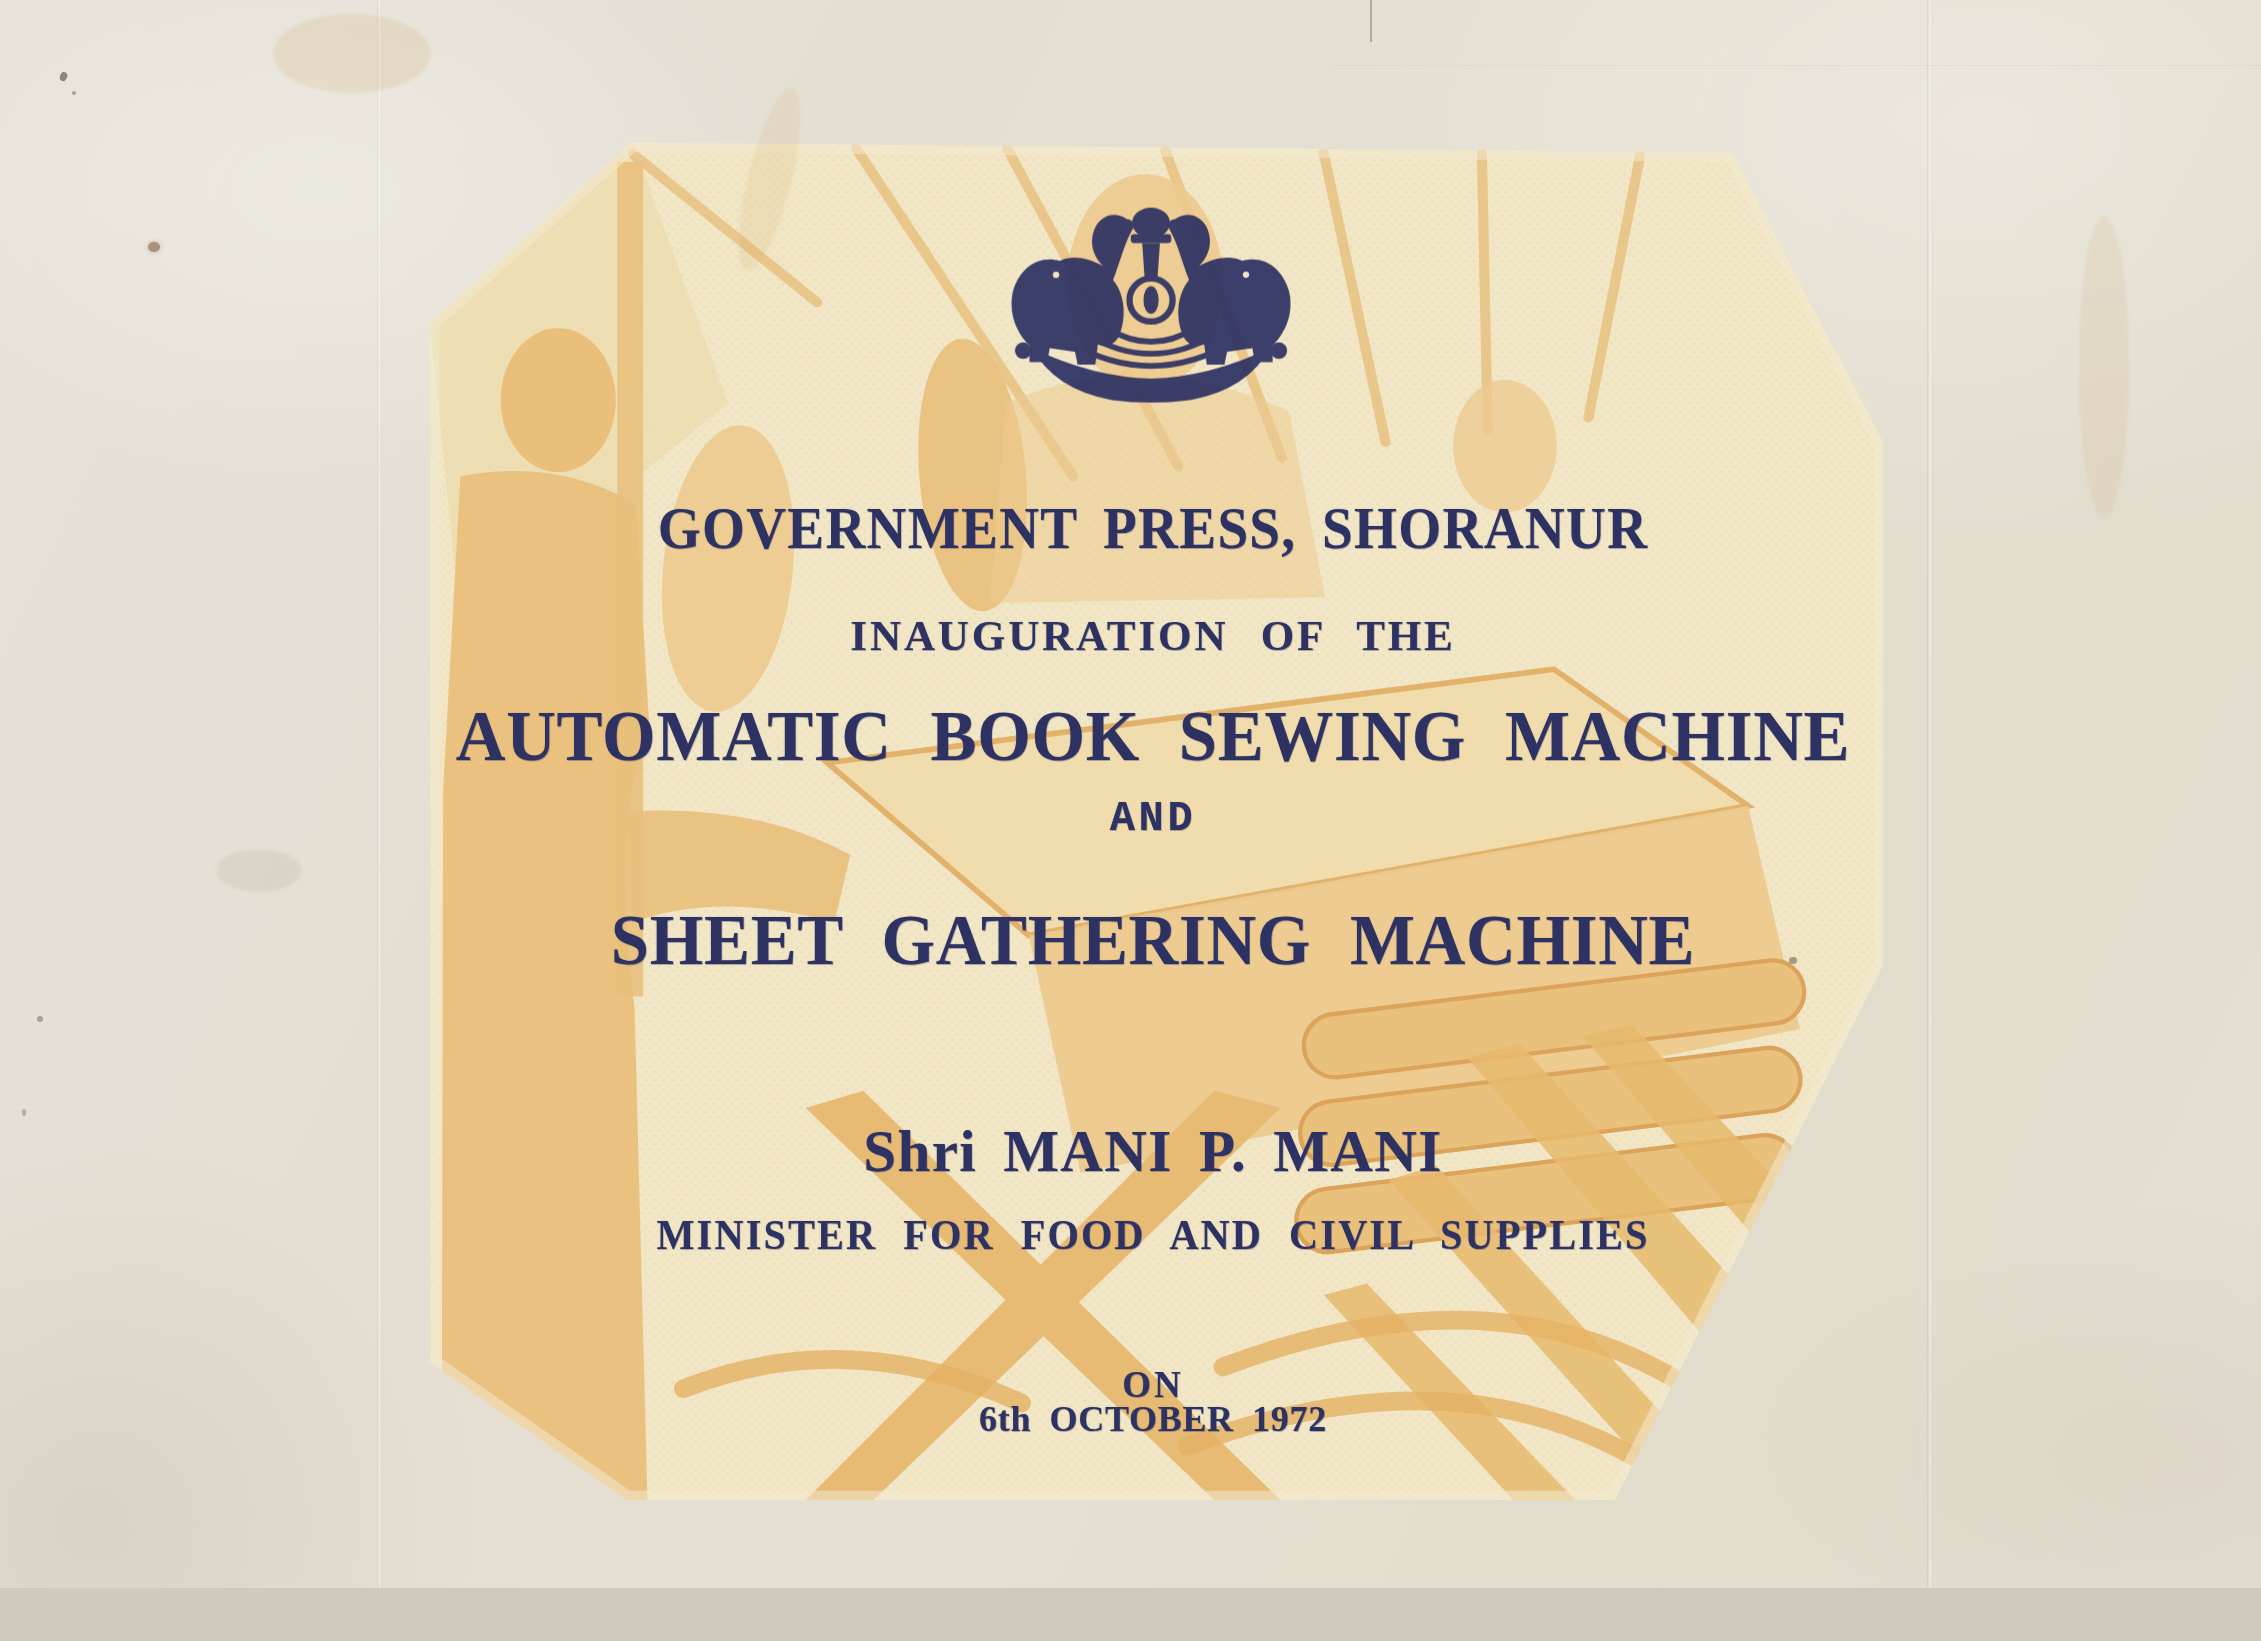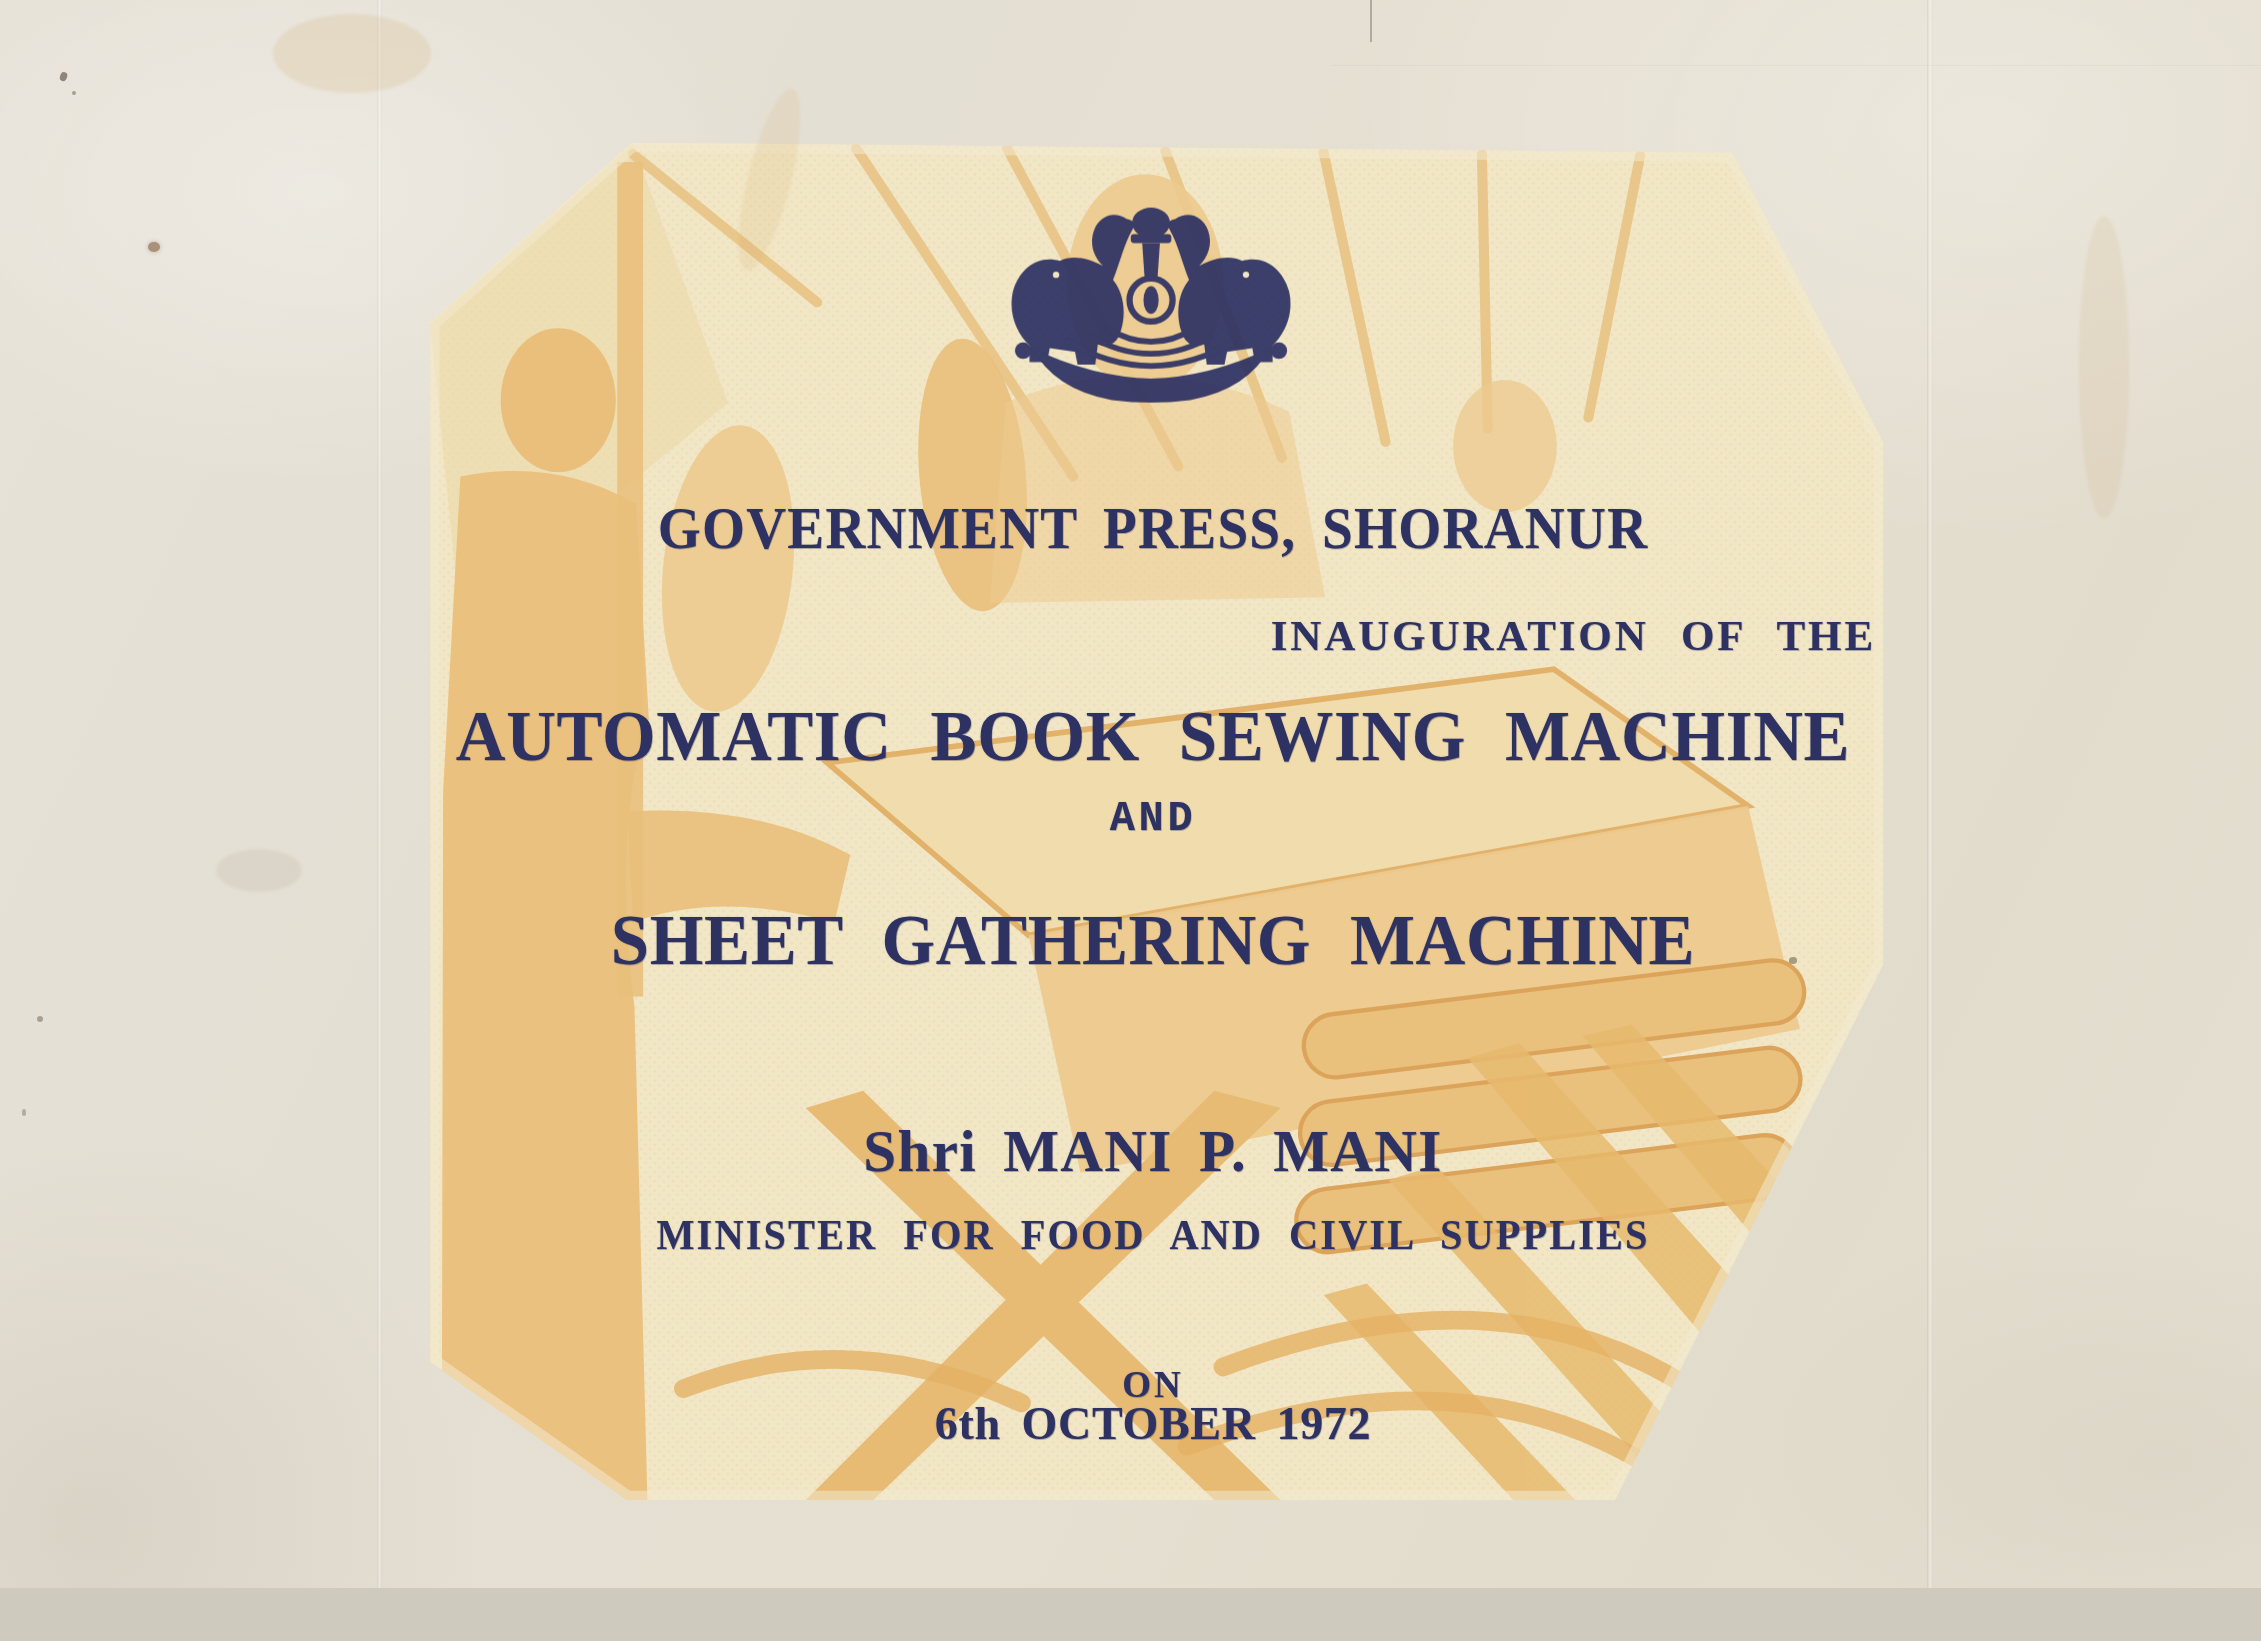--- a/index.html
+++ b/index.html
@@ -20,29 +20,29 @@
   
   .emblem{position:absolute;left:0;top:0;width:2261px;height:1642px;pointer-events:none;}
   
   .line{
     position:absolute;left:430px;width:1446px;
     text-align:center;color:#2e3263;font-weight:700;line-height:1;
     text-shadow:0.7px 0.7px 0 rgba(43,47,95,.30), 0 0 1.4px rgba(46,50,99,.28);
     white-space:nowrap;
   }
   .l-org   {top:498px;  font-size:60px; letter-spacing:1.4px;  word-spacing:11.5px; transform:scaleX(.92); transform-origin:center;}
-  .l-inaug {top:614px;  font-size:43px; letter-spacing:2.9px;  word-spacing:18.7px;text-align:right;}
+  .l-inaug {top:614px;  font-size:43px; letter-spacing:2.9px;  word-spacing:18.7px;}
   .l-m1    {top:701px;  font-size:71px; letter-spacing:0.7px;  word-spacing:21.6px; transform:scaleX(.97); transform-origin:center;}
   .l-and   {top:798px; font-size:42px; letter-spacing:3.6px;font-family:Liberation Mono, monospace;}
   .l-m2    {top:905px; font-size:71px; letter-spacing:0.7px;  word-spacing:21.6px; transform:scaleX(.97); transform-origin:center;}
   .l-by    {top:1045px; font-size:39px; letter-spacing:2.9px;}
   .l-name  {top:1122px; font-size:59px; letter-spacing:1.4px;  word-spacing:10px;}
   .l-title {top:1214px; font-size:42px; letter-spacing:2.2px;  word-spacing:14.4px; transform:scaleX(.96); transform-origin:center;}
   .l-on    {top:1366px; font-size:37px; letter-spacing:2.9px;}
-  .l-date  {top:1401px; font-size:46px; letter-spacing:0.7px;  word-spacing:8.6px;}
+  .l-date  {top:1401px; font-size:36px; letter-spacing:0.7px;  word-spacing:8.6px;}
   
   .crease{position:absolute;top:0;height:100%;pointer-events:none;}
   .crease-left {left:377px; width:5px;
     background:linear-gradient(to right, rgba(130,118,98,.10), rgba(255,255,255,.35), rgba(130,118,98,.06));}
   .crease-right{left:1927px;width:5.8px;
     background:linear-gradient(to right, rgba(120,106,86,.14), rgba(255,255,255,.40), rgba(120,106,86,.05));}
   .crease-top{position:absolute;left:1331px;top:65px;width:930px;height:2.2px;
     background:linear-gradient(to bottom, rgba(140,124,100,.12), rgba(255,255,255,.2));}
   .scan-notch{position:absolute;left:1370px;top:0;width:2.2px;height:42px;background:rgba(92,82,70,.38);}
   .spot{position:absolute;border-radius:50%;}

